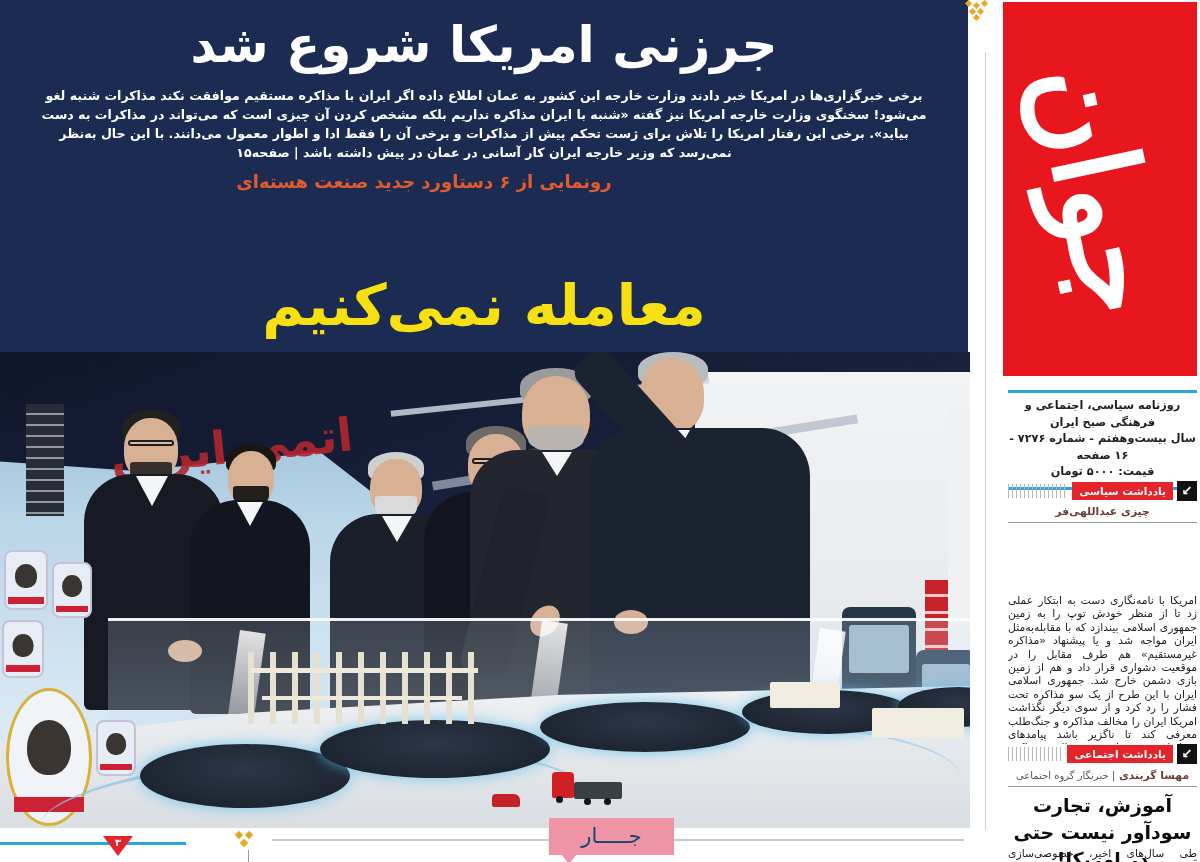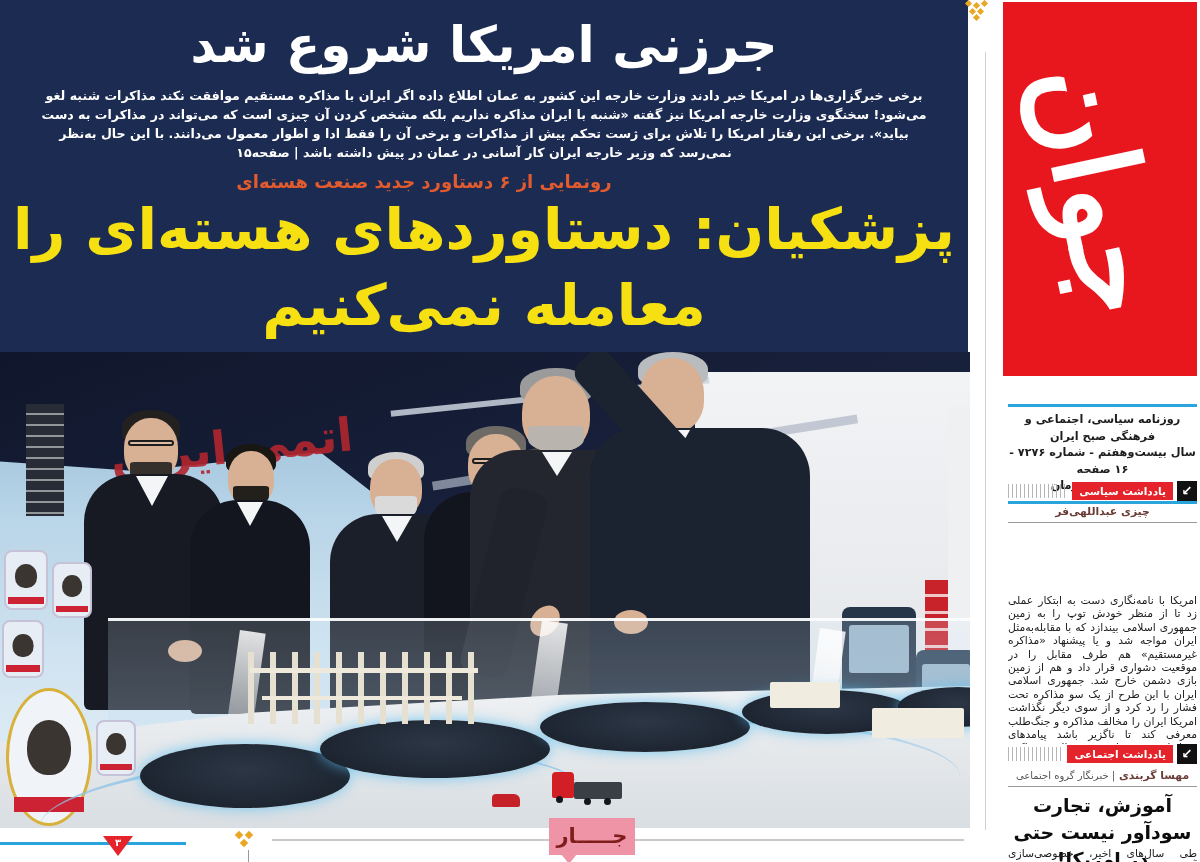--- a/index.html
+++ b/index.html
@@ -93,22 +93,22 @@
 
   
   .bline{position:absolute;left:0;top:842px;width:186px;height:3px;background:var(--blue);}
   .btri{position:absolute;left:103px;top:836px;width:30px;height:20px;background:var(--badge);
     clip-path:polygon(0 0,100% 0,50% 100%);color:#fff;font-size:10px;font-weight:700;
     text-align:center;line-height:14px;}
   .bdots{position:absolute;left:236px;top:832px;width:26px;height:18px;}
   .bdots i{position:absolute;width:6px;height:6px;background:var(--gold);transform:rotate(45deg);}
   .bstem{position:absolute;left:248px;top:850px;width:1px;height:12px;background:#999;}
   .bgray{position:absolute;left:272px;top:839px;width:692px;height:2px;background:#c9c9c9;}
-  .bubble{position:absolute;left:549px;top:818px;width:86px;height:37px;background:var(--pink);
-    color:#7f1d1d;font-size:21px;font-weight:700;text-align:center;line-height:36px;direction:rtl;z-index:12;}
+  .bubble{position:absolute;left:549px;top:818px;width:125px;height:37px;background:var(--pink);
+    color:#0c4a6e;font-size:21px;font-weight:400;text-align:center;line-height:36px;direction:rtl;z-index:12;}
   .bubble:after{content:"";position:absolute;left:12px;bottom:-9px;border-left:8px solid transparent;
     border-right:8px solid transparent;border-top:10px solid var(--pink);}
 
   
   .vline{position:absolute;left:985px;top:52px;width:1px;height:778px;background:#cfcfcf;}
   .corner-dots{position:absolute;left:962px;top:1px;width:34px;height:18px;}
   .corner-dots i{position:absolute;width:5px;height:5px;background:var(--gold);transform:rotate(45deg);}
   .logo{position:absolute;left:1003px;top:2px;width:194px;height:374px;background:var(--red);
     overflow:hidden;}
   .logo span{position:absolute;left:50%;top:50%;transform:translate(-50%,-50%) rotate(78deg);
@@ -135,21 +135,20 @@
 </style>
 </head>
 <body>
 
 <div id="page">
 
   <div class="navy">
     <div class="top-headline">جرزنی امریکا شروع شد</div>
     <div class="lede">برخی خبرگزاری‌ها در امریکا خبر دادند وزارت خارجه این کشور به عمان اطلاع داده اگر ایران با مذاکره مستقیم موافقت نکند مذاکرات شنبه لغو می‌شود! سخنگوی وزارت خارجه امریکا نیز گفته «شنبه با ایران مذاکره نداریم بلکه مشخص کردن آن چیزی است که می‌تواند در مذاکرات به دست بیاید». برخی این رفتار امریکا را تلاش برای ژست تحکم پیش از مذاکرات و برخی آن را فقط ادا و اطوار معمول می‌دانند. با این حال به‌نظر نمی‌رسد که وزیر خارجه ایران کار آسانی در عمان در پیش داشته باشد | صفحه۱۵</div>
     <div class="kicker">رونمایی از ۶ دستاورد جدید صنعت هسته‌ای</div>
-    <div class="yellow1">پزشکیان: دستاوردهای هسته‌ای را</div>
     <div class="yellow2">معامله نمی‌کنیم</div>
   </div>
 
   <div class="photo">
     <div class="ceiling"></div>
     <div class="strip1"></div>
     <div class="strip2"></div>
     <div class="wall-right"></div>
     <div class="red-stripe"></div>
     <div class="pillar"></div>
@@ -287,21 +286,21 @@
     <i style="left:8px;top:8px;"></i>
       <i style="left:16px;top:8px;"></i>
       <i style="left:12px;top:14px;"></i>
   </div>
   <div class="vline"></div>
 
   <div class="logo">
     <span>جوان</span>
   </div>
 
-  <div class="rc" style="top:404px;">
+  <div class="rc" style="top:390px;">
     <div class="rule-blue"></div>
     <div class="mast-info">
       <div>روزنامه سیاسی، اجتماعی و فرهنگی صبح ایران</div>
       <div>سال بیست‌وهفتم - شماره ۷۲۷۶ - ۱۶ صفحه</div>
       <div>قیمت: ۵۰۰۰ تومان</div>
     </div>
     <div class="rule-blue"></div>
   </div>
 
   <div class="sec-head" style="top:481px;">

